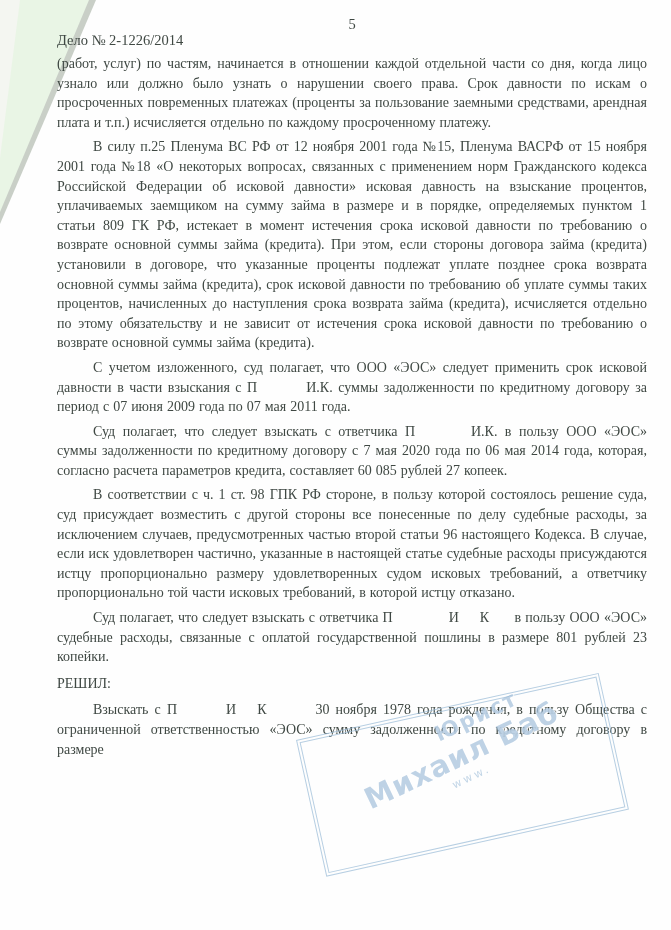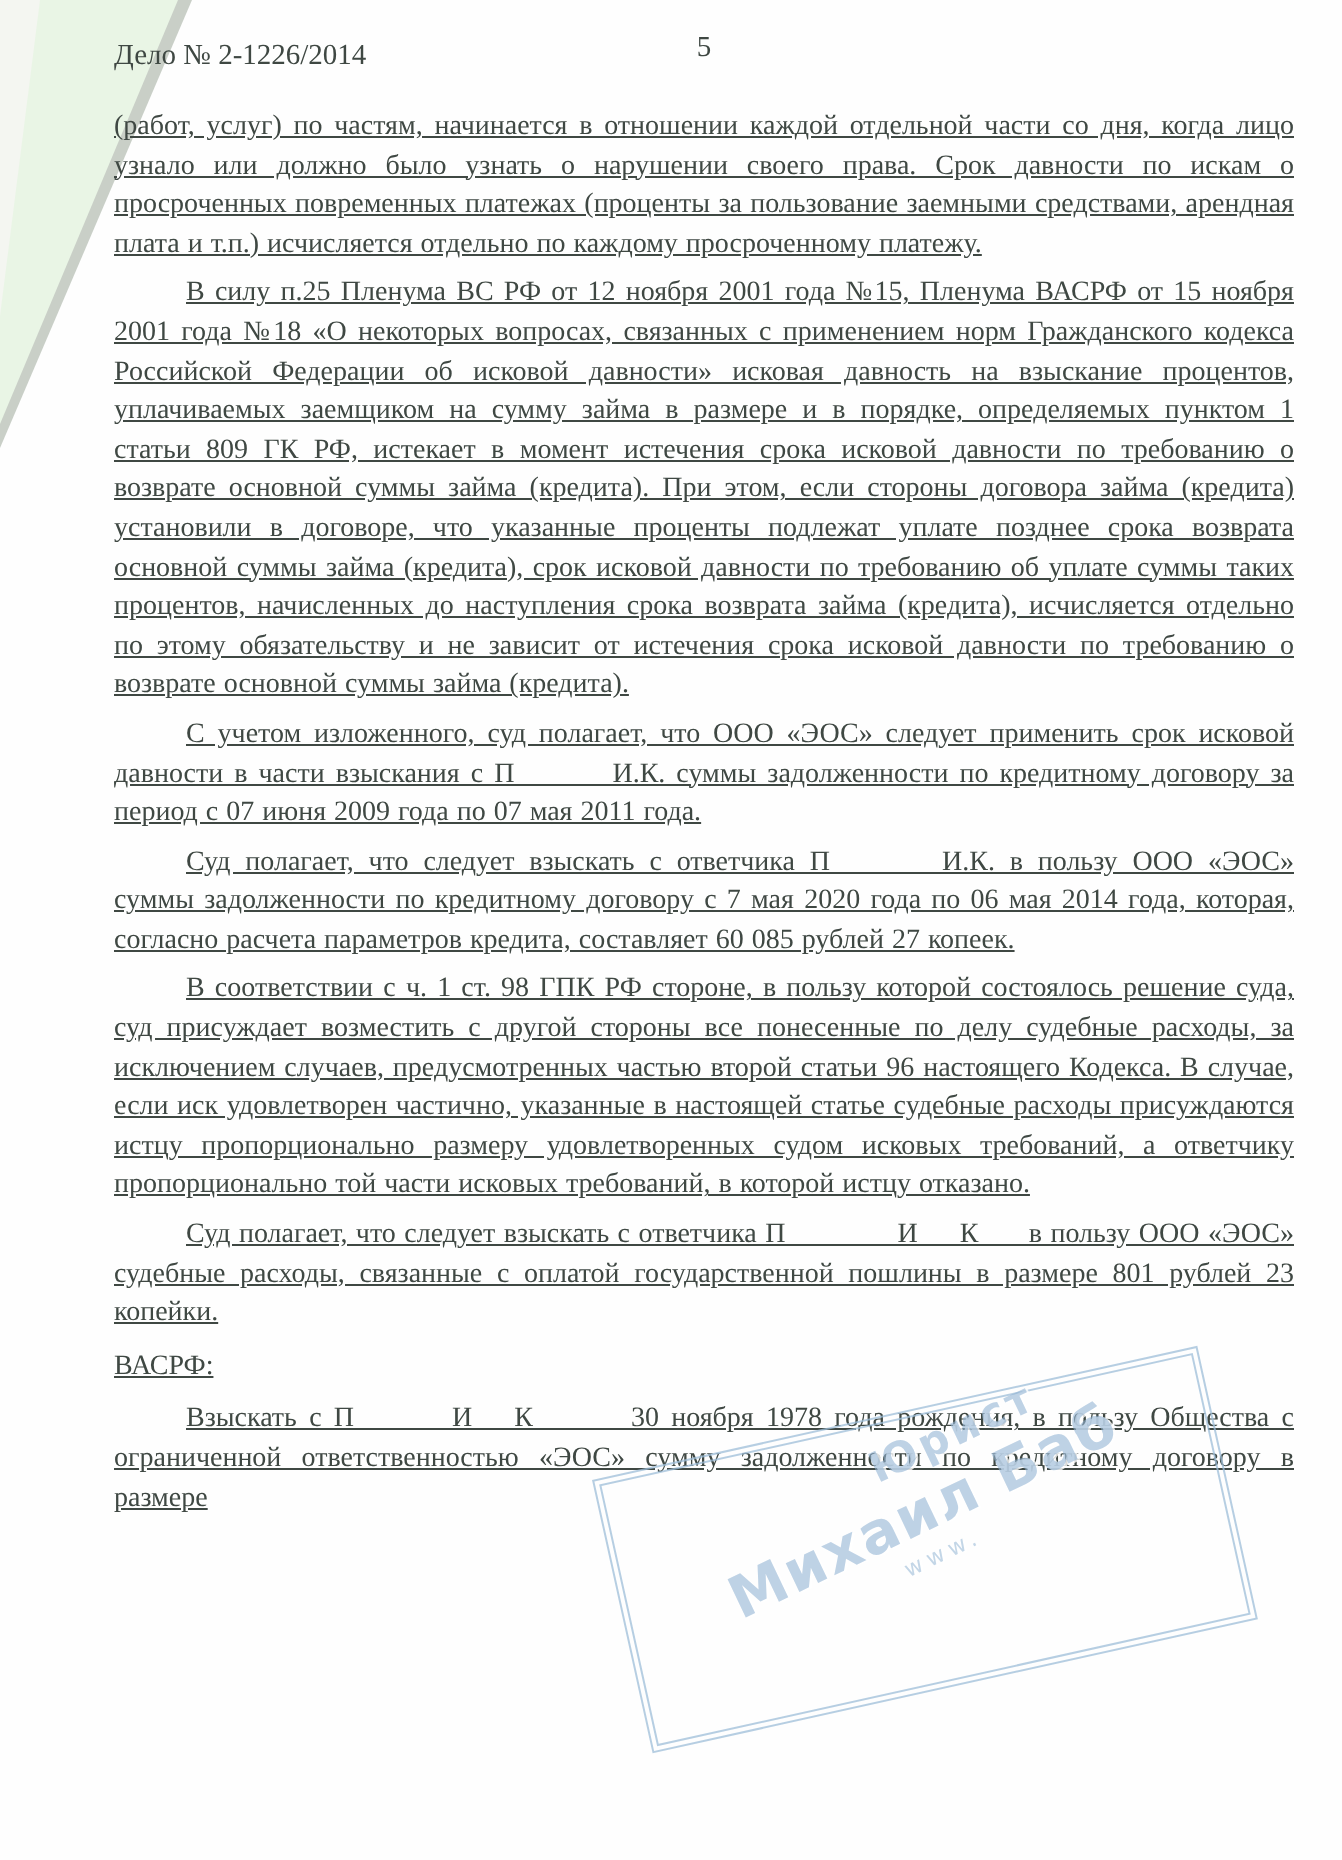--- a/index.html
+++ b/index.html
@@ -15,31 +15,30 @@
     clip-path:polygon(0 0,96px 0,0 224px);}
   .wedge-green{width:95px;height:220px;background:#e9f5e5;
     clip-path:polygon(0 0,89px 0,0 212px);}
   .wedge-pale{width:30px;height:165px;background:#f4f6f1;
     clip-path:polygon(0 0,20px 0,0 158px);}
 
   .content{
     position:absolute;left:57px;top:16px;width:590px;
   }
   .page-header{position:relative;font-size:14.5px;margin-bottom:18px;height:20px;}
-  .page-header .case-no{position:absolute;left:0;top:4px;}
+  .page-header .case-no{position:absolute;left:0;top:16px;}
   .page-header .page-no{position:absolute;left:0;right:0;text-align:center;top:0;}
 
   .body-text p{
     margin:0 0 5px 0;
     font-size:14px;
     line-height:19.6px;
     text-align:justify;
     text-indent:36px;
     word-spacing:0.5px;
-    text-decoration:underline;
   }
   .body-text p.no-indent{text-indent:0;}
   .decision-heading{
     text-align:center;text-indent:0 !important;
     margin:7px 0 7px 0 !important;
   }
 
   
   .watermark{
     position:absolute;left:296px;top:740px;width:302px;height:132px;
@@ -74,21 +73,21 @@
   </div>
 
   <div class="body-text">
     <p class="no-indent">(работ, услуг) по частям, начинается в отношении каждой отдельной части со дня, когда лицо узнало или должно было узнать о нарушении своего права. Срок давности по искам о просроченных повременных платежах (проценты за пользование заемными средствами, арендная плата и т.п.) исчисляется отдельно по каждому просроченному платежу.</p>
     <p>В силу п.25 Пленума ВС РФ от 12 ноября 2001 года №15, Пленума ВАСРФ от 15 ноября 2001 года №18 «О некоторых вопросах, связанных с применением норм Гражданского кодекса Российской Федерации об исковой давности» исковая давность на взыскание процентов, уплачиваемых заемщиком на сумму займа в размере и в порядке, определяемых пунктом 1 статьи 809 ГК РФ, истекает в момент истечения срока исковой давности по требованию о возврате основной суммы займа (кредита). При этом, если стороны договора займа (кредита) установили в договоре, что указанные проценты подлежат уплате позднее срока возврата основной суммы займа (кредита), срок исковой давности по требованию об уплате суммы таких процентов, начисленных до наступления срока возврата займа (кредита), исчисляется отдельно по этому обязательству и не зависит от истечения срока исковой давности по требованию о возврате основной суммы займа (кредита).</p>
     <p>С учетом изложенного, суд полагает, что ООО «ЭОС» следует применить срок исковой давности в части взыскания с П    И.К. суммы задолженности по кредитному договору за период с 07 июня 2009 года по 07 мая 2011 года.</p>
     <p>Суд полагает, что следует взыскать с ответчика П    И.К. в пользу ООО «ЭОС» суммы задолженности по кредитному договору с 7 мая 2020 года по 06 мая 2014 года, которая, согласно расчета параметров кредита, составляет 60 085 рублей 27 копеек.</p>
     <p>В соответствии с ч. 1 ст. 98  ГПК РФ стороне, в пользу которой состоялось решение суда, суд присуждает возместить с другой стороны все понесенные по делу судебные расходы, за исключением случаев, предусмотренных частью второй статьи 96 настоящего Кодекса. В случае, если иск удовлетворен частично, указанные в настоящей статье судебные расходы присуждаются истцу пропорционально размеру удовлетворенных судом исковых требований, а ответчику пропорционально той части исковых требований, в которой истцу отказано.</p>
     <p>Суд полагает, что следует взыскать с ответчика П    И  К   в пользу ООО «ЭОС» судебные расходы, связанные с оплатой государственной пошлины в размере 801 рублей 23 копейки.</p>
 
-    <p class="decision-heading">ВАСРФ:</p>
+    <p class="decision-heading">РЕШИЛ:</p>
 
 
     <p><span>Взыскать с П    И  К    30 ноября 1978  года рождения, в пользу Общества с  ограниченной ответственностью «ЭОС» сумму задолженности по кредитному договору в размере </span></p>
 
   </div>
 
 </div>
 
 <div class="watermark">
   <div class="wm-text">

